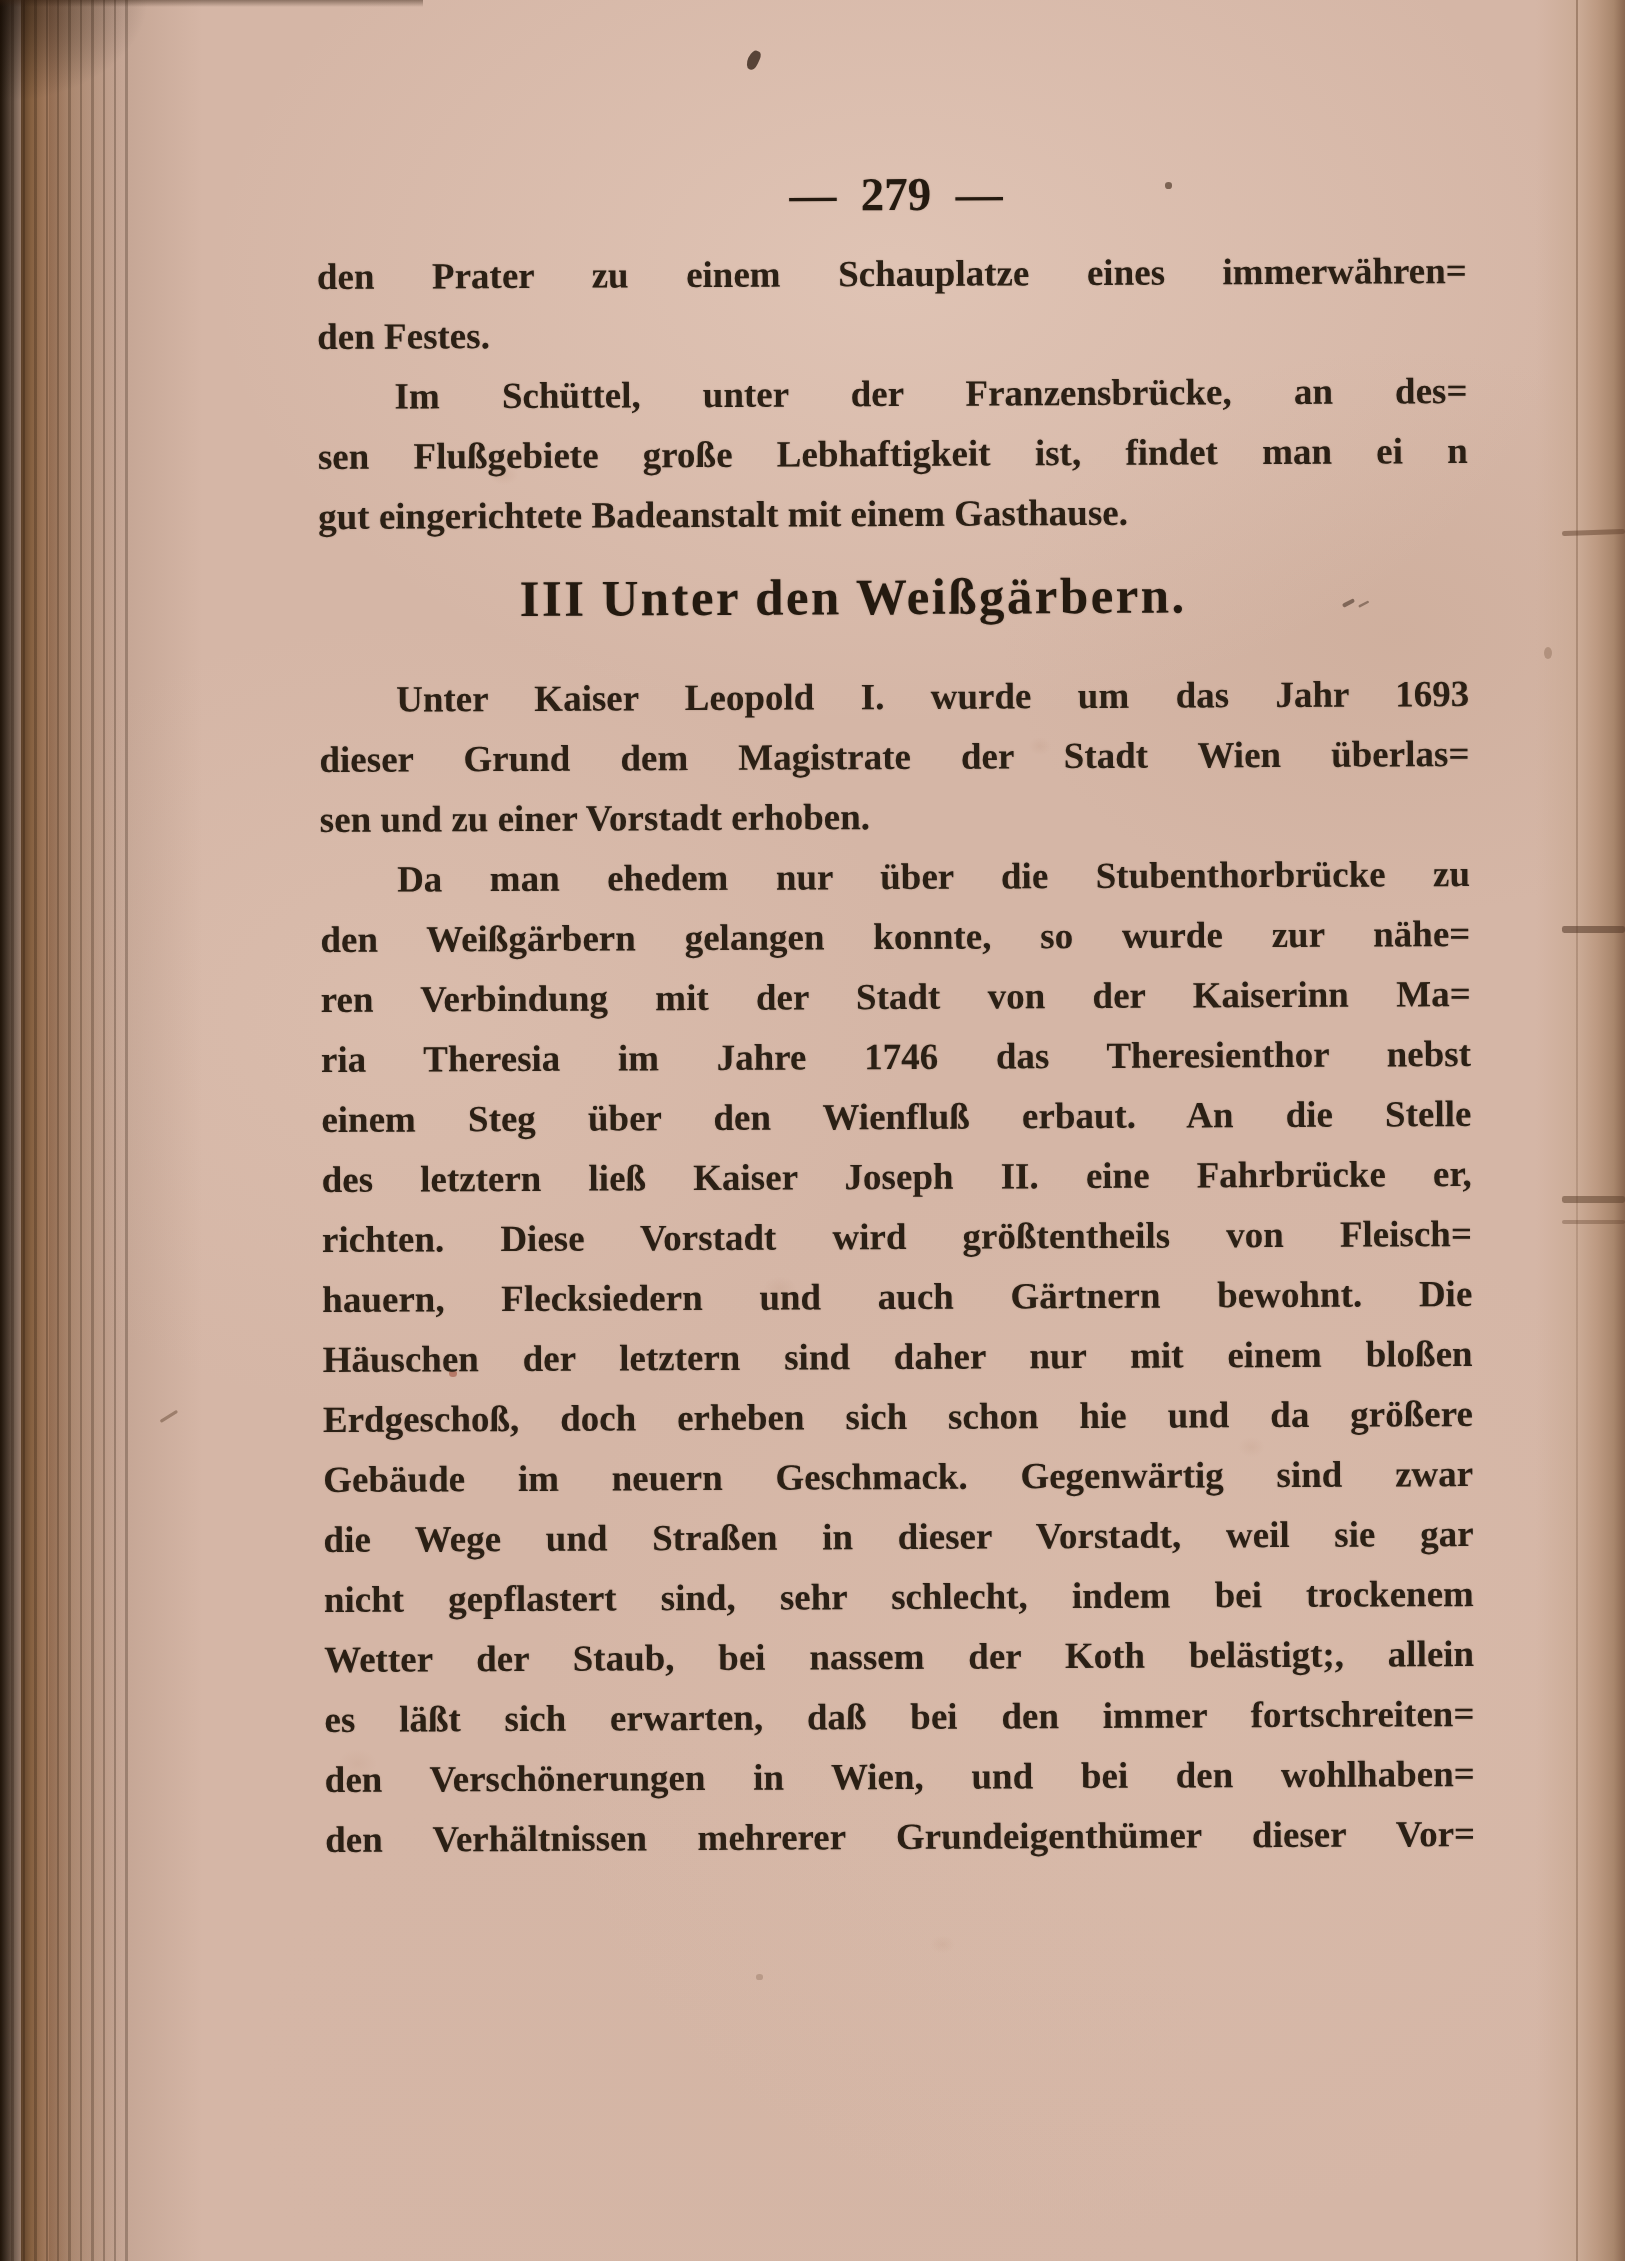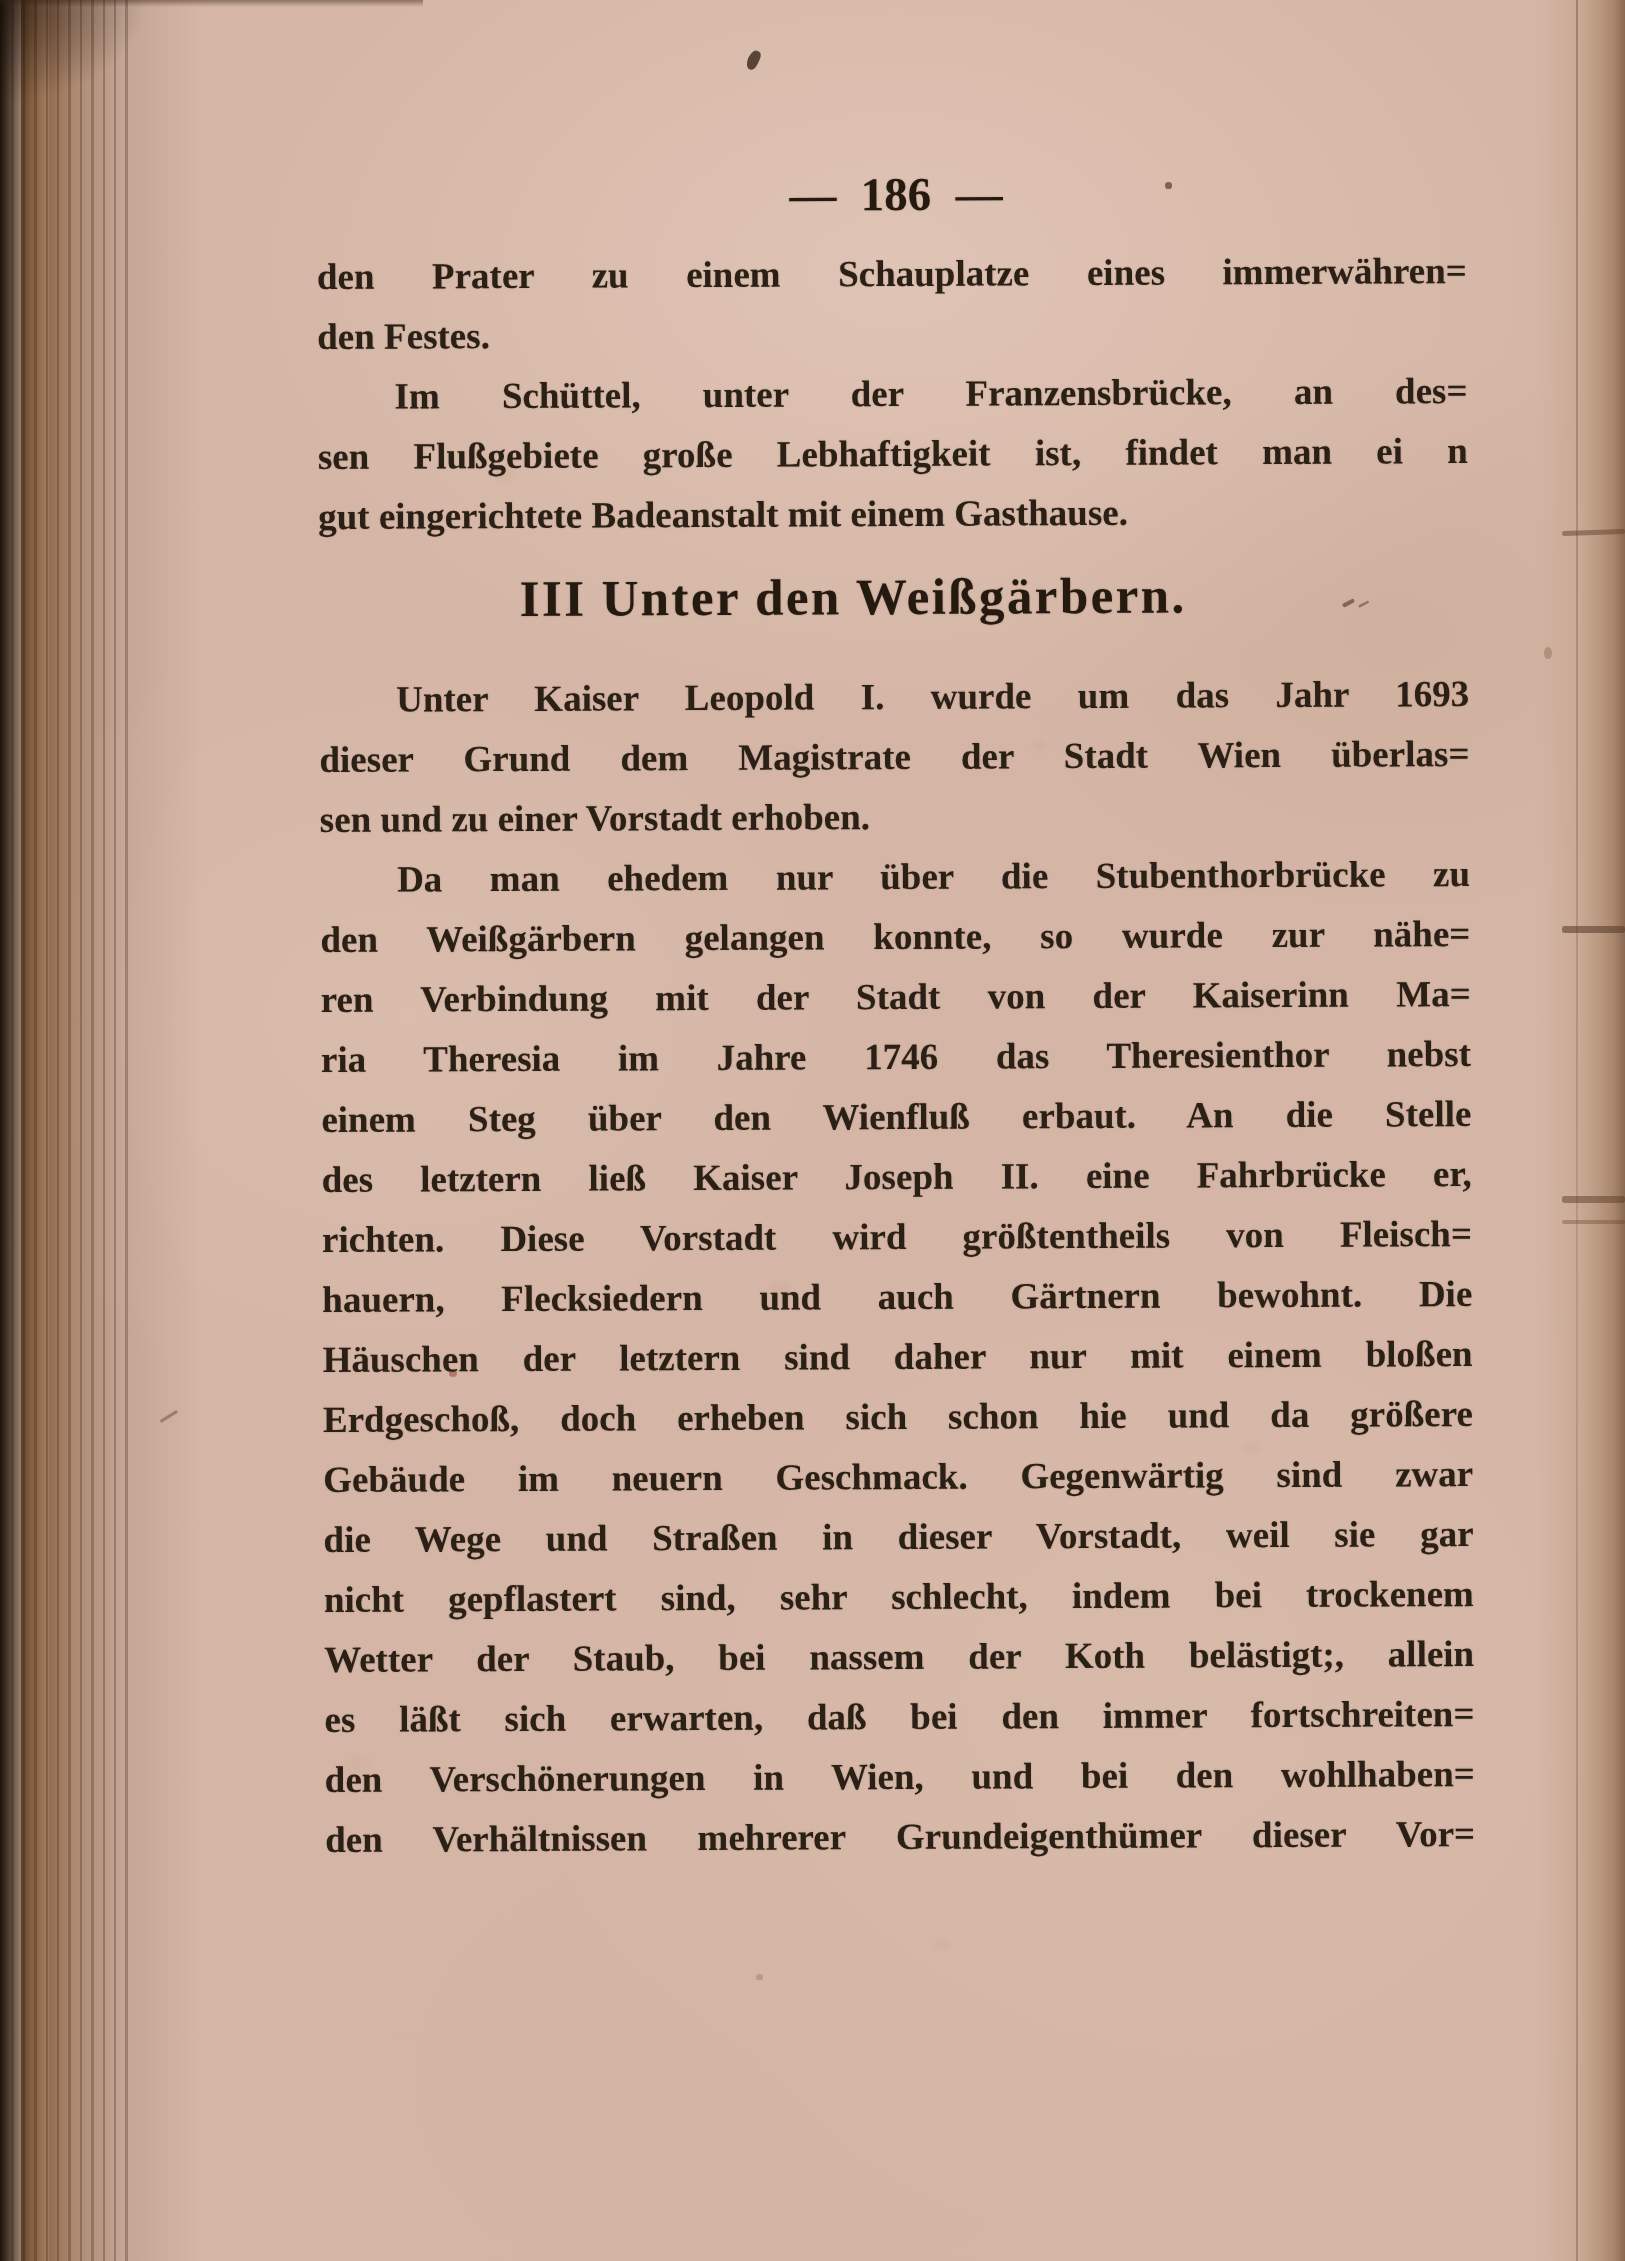--- a/index.html
+++ b/index.html
@@ -122,21 +122,21 @@
 <div class="ridge r4"></div>
 <div class="speck sp1"></div>
 <div class="speck sp2"></div>
 <div class="speck sp3"></div>
 <div class="speck sp4"></div>
 <div class="speck sp5"></div>
 <div class="speck sp6"></div>
 <div class="speck sp7"></div>
 
 <div class="page-number">
-  <span class="dash">—</span><span>186</span><span class="dash">—</span>
+  <span class="dash">—</span><span>279</span><span class="dash">—</span>
 </div>
 
 <div class="text-block">
     <div class="line just">den Prater zu einem Schauplatze eines immerwähren=</div>
     <div class="line">den Festes.</div>
     <div class="line indent just">Im Schüttel, unter der Franzensbrücke, an des=</div>
     <div class="line just">sen Flußgebiete große Lebhaftigkeit ist, findet man ei n</div>
     <div class="line">gut eingerichtete Badeanstalt mit einem Gasthause.</div>
     <div class="heading">III Unter den Weißgärbern.</div>
     <div class="line indent just">Unter Kaiser Leopold I. wurde um das Jahr 1693</div>

